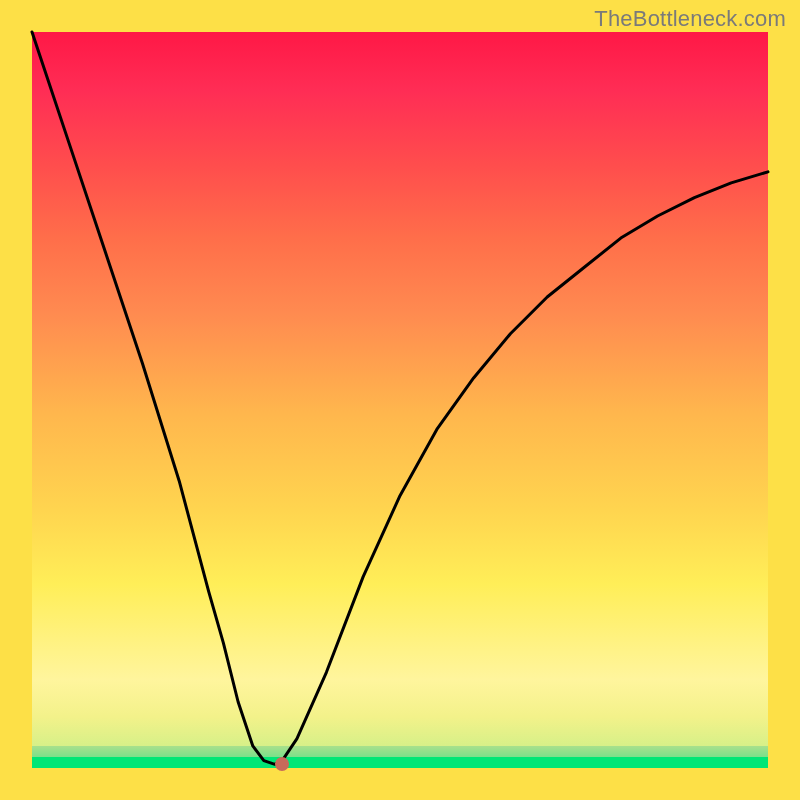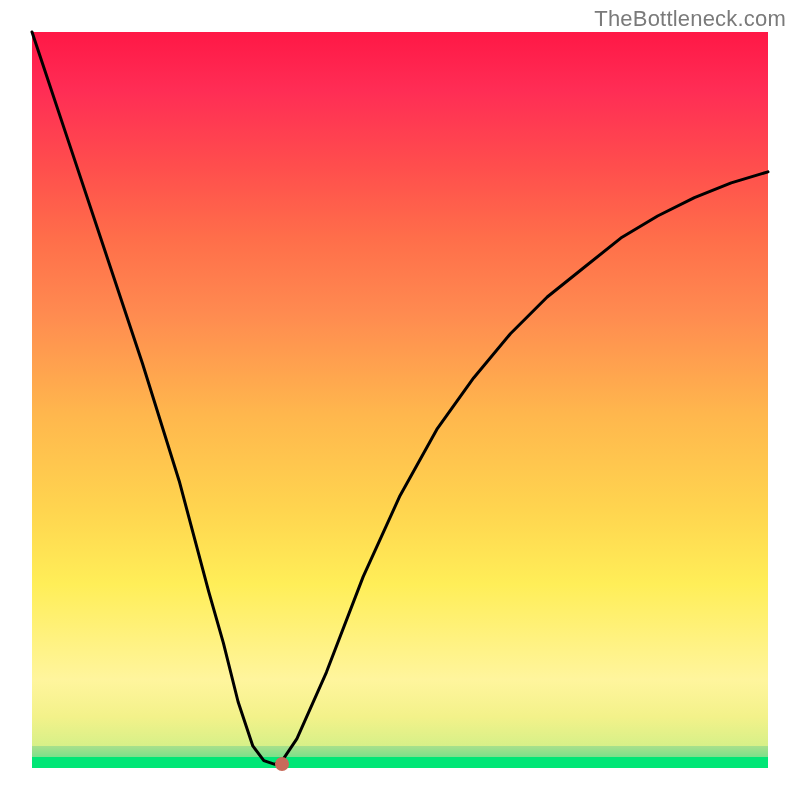--- a/index.html
+++ b/index.html
@@ -8,21 +8,21 @@
     width: 800px;
     height: 800px;
     background: #000;
     overflow: hidden;
     font-family: Arial, Helvetica, sans-serif;
   }
   .stage {
     position: relative;
     width: 800px;
     height: 800px;
-    background: #ffffff;
+    background: #fde047;
   }
   .plot {
     position: absolute;
     left: 32px;
     top: 32px;
     width: 736px;
     height: 736px;
     
     background:
       

